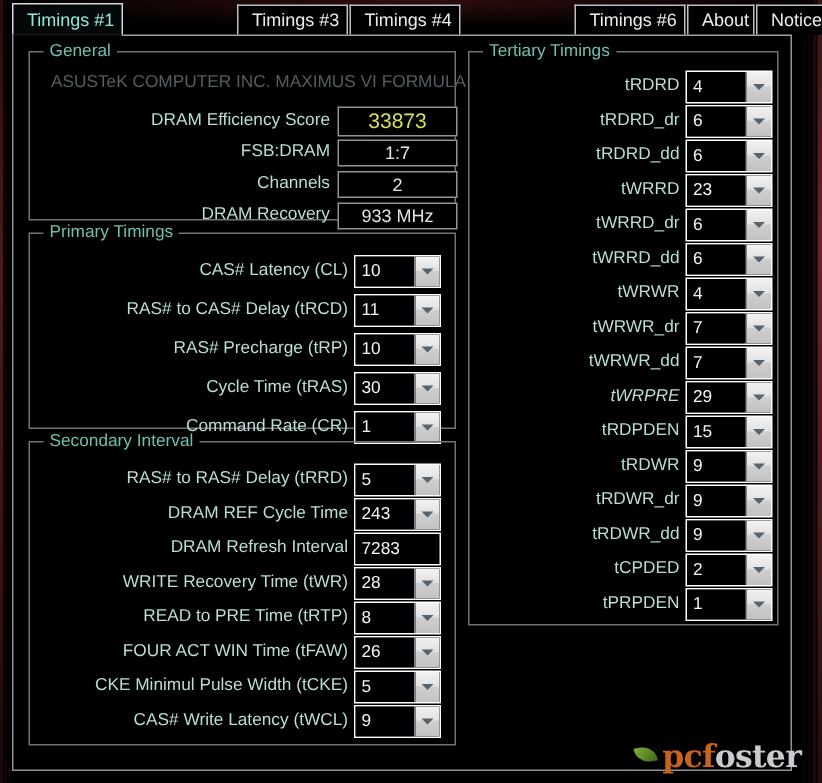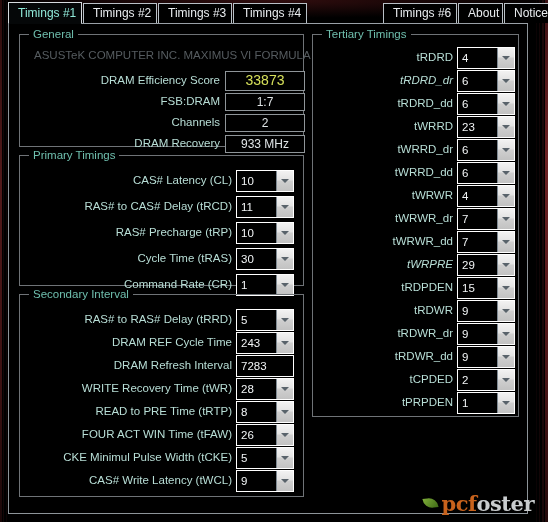--- a/index.html
+++ b/index.html
@@ -245,21 +245,20 @@
   <div class="edge-stripe edge-left-1"></div>
   <div class="edge-stripe edge-left-2"></div>
   <div class="edge-stripe edge-left-3"></div>
   <div class="edge-stripe edge-right-1"></div>
   <div class="edge-stripe edge-right-2"></div>
   <div class="edge-stripe edge-right-3"></div>
   <div class="edge-stripe edge-right-4"></div>
 
   <div id="tabbar">
       <div class="tab active" style="left: 0px; width: 74px; top: -1px;">Timings #1</div>
-      <div class="tab" style="left: 75px; width: 74px;">Timings #2</div>
       <div class="tab" style="left: 150px; width: 74px;">Timings #3</div>
       <div class="tab" style="left: 225px; width: 74px;">Timings #4</div>
       <div class="tab" style="left: 375px; width: 74px;">Timings #6</div>
       <div class="tab" style="left: 450px; width: 45px;">About</div>
       <div class="tab" style="left: 496px; width: 48px;">Notice</div>
     </div>
   <div id="tab-underline"></div>
   <div id="tab-underline-gap" style="left: 9px; width: 72px;"></div>
 
   <div id="panel">
@@ -393,21 +392,21 @@
       <div class="group-title">Tertiary Timings</div>
       <div id="tertiary-rows">
           <div class="row" style="left: 0px; top: 12px; width: 207px;">
             <div class="row-label" style="right: 67px;">tRDRD</div>
             <div class="combo" style="left: 144px; width: 58px;">
               <div class="combo-value">4</div>
               <div class="combo-btn"></div>
             </div>
           </div>
           <div class="row" style="left: 0px; top: 35px; width: 207px;">
-            <div class="row-label" style="right: 67px; font-style: italic;">tRDRD_dr</div>
+            <div class="row-label" style="right: 67px;">tRDRD_dr</div>
             <div class="combo" style="left: 144px; width: 58px;">
               <div class="combo-value">6</div>
               <div class="combo-btn"></div>
             </div>
           </div>
           <div class="row" style="left: 0px; top: 58px; width: 207px;">
             <div class="row-label" style="right: 67px;">tRDRD_dd</div>
             <div class="combo" style="left: 144px; width: 58px;">
               <div class="combo-value">6</div>
               <div class="combo-btn"></div>

